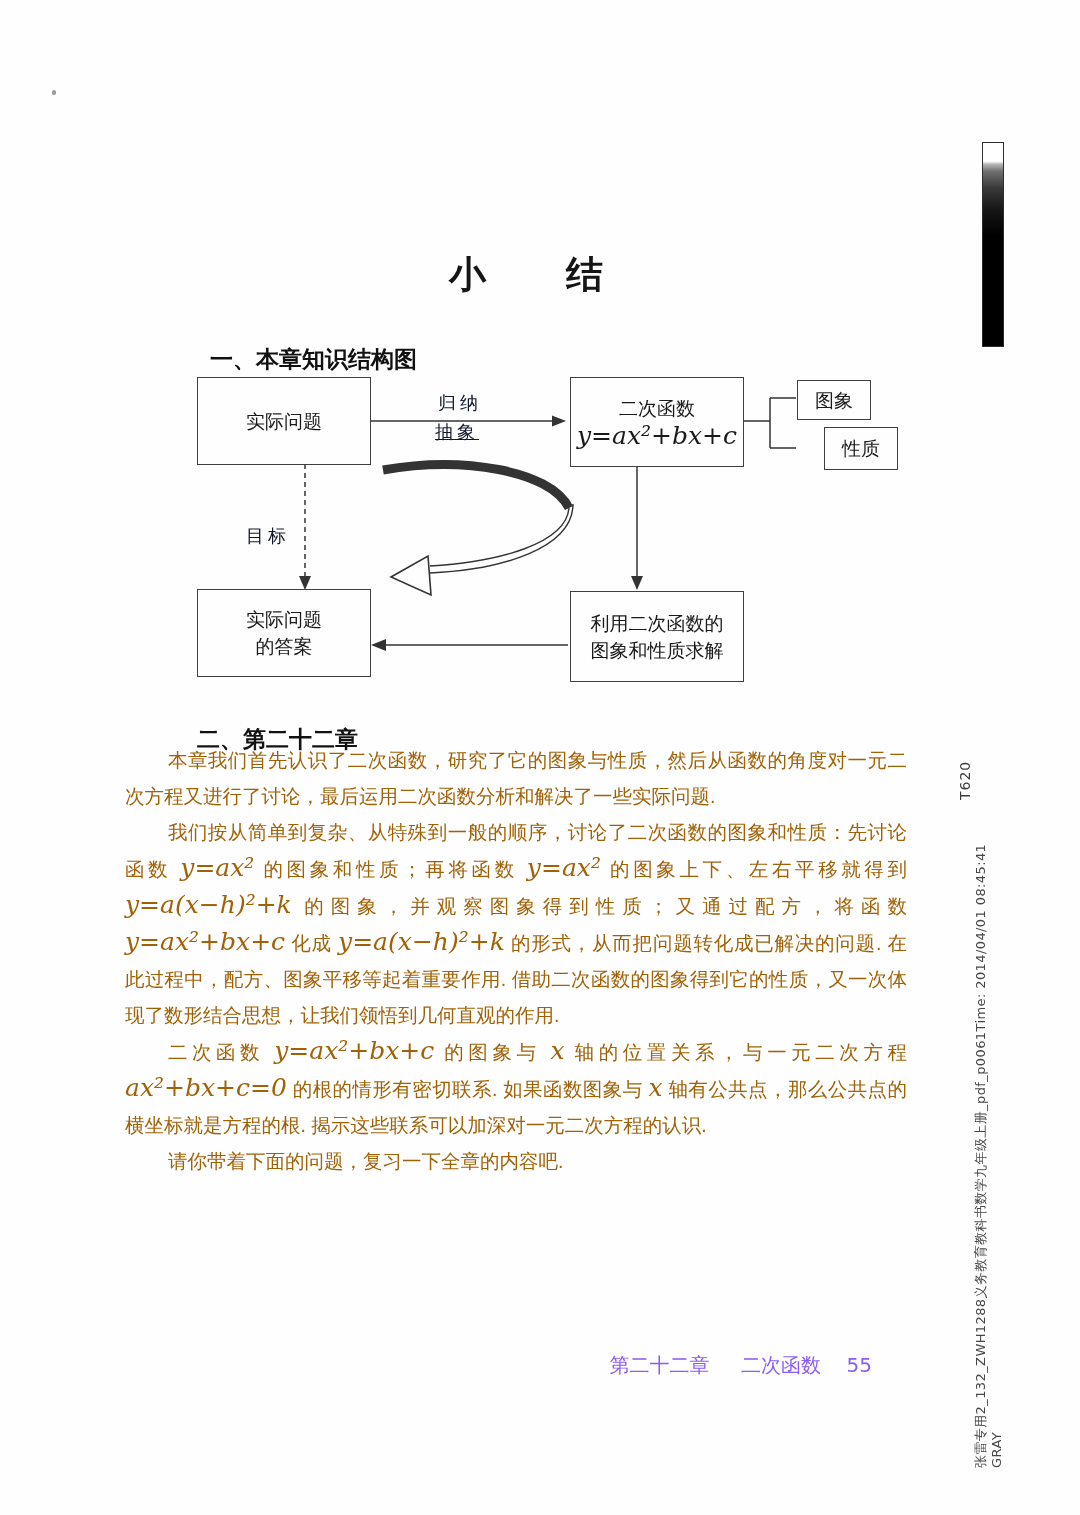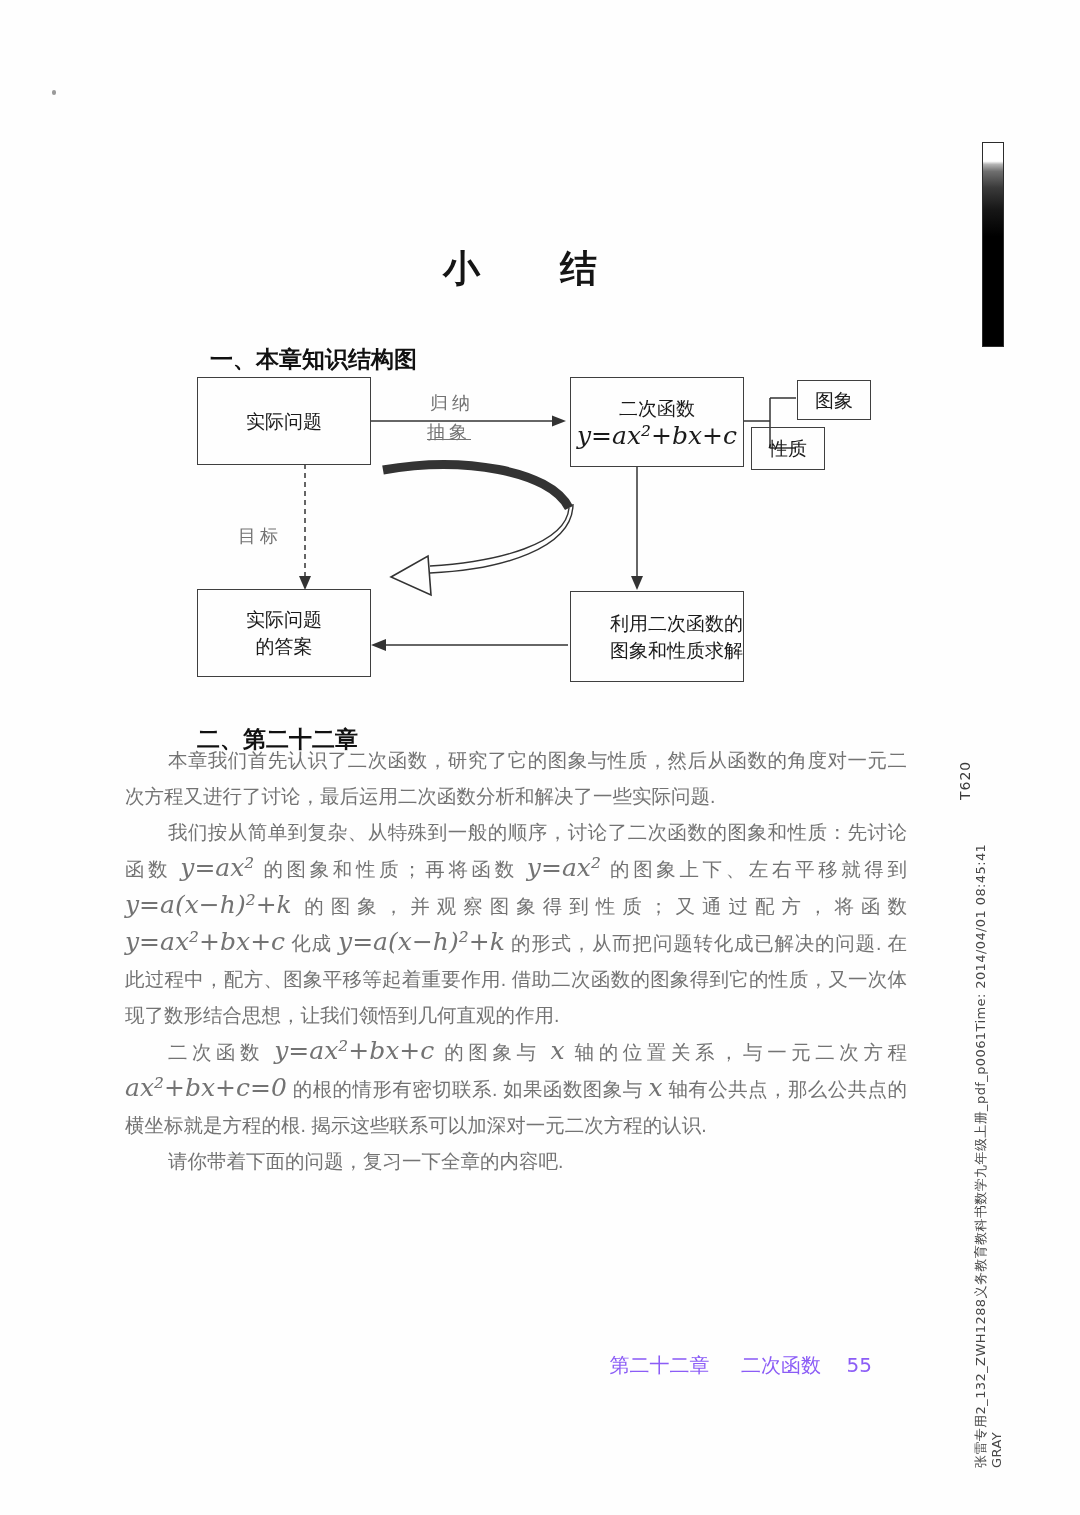--- a/index.html
+++ b/index.html
@@ -3,51 +3,51 @@
 <meta charset="utf-8">
 <style>
   html,body{margin:0;padding:0;background:#e8e8e8;}
   .page{
     position:relative;width:1080px;height:1515px;margin:0 auto;
     background:#fefefe;overflow:hidden;
     font-family:"Liberation Sans",sans-serif;color:#1c1c1c;
   }
   .speck{position:absolute;left:52px;top:90px;width:4px;height:5px;background:#9a9a9a;border-radius:2px;}
   .title{
-    position:absolute;left:0;top:238px;width:1030px;margin:6px;text-align:center;
+    position:absolute;left:0;top:238px;width:1030px;margin:12px;text-align:center;
     font-family:"DejaVu Serif","Liberation Serif",serif;
     font-size:37px;font-weight:600;letter-spacing:2px;color:#151515;
   }
   .h{position:absolute;margin:14px;font-size:23px;font-weight:700;color:#111;}
   .h.s1{left:196px;top:330px;}
   .h.s2{left:183px;top:710px;}
   .diagram-svg{position:absolute;left:0;top:0;width:1080px;height:1515px;}
   .box{
     position:absolute;border:1.6px solid #3f3f3f;background:transparent;
     display:flex;flex-direction:column;align-items:center;justify-content:center;
     font-size:19px;line-height:27px;color:#1a1a1a;text-align:center;
   }
   .box-problem{left:197px;top:377px;width:172px;height:86px;}
   .box-quadratic{left:570px;top:377px;width:172px;height:88px;}
   .box-graph{left:797px;top:380px;width:72px;height:38px;}
-  .box-property{left:751px;top:427px;width:72px;height:41px;}
+  .box-property{left:824px;top:427px;width:72px;height:41px;}
   .box-answer{left:197px;top:589px;width:172px;height:86px;}
-  .box-solve{left:570px;top:591px;width:172px;height:89px;align-items:flex-end;}
-  .dlabel{position:absolute;font-size:18px;color:#737373;width:60px;text-align:left;letter-spacing:4px;}
+  .box-solve{left:570px;top:591px;width:172px;height:89px;}
+  .dlabel{position:absolute;font-size:18px;color:#0f172a;width:60px;text-align:center;letter-spacing:4px;}
   .lbl-induction{left:430px;top:391px;}
   .lbl-abstraction{left:427px;top:420px;text-decoration:underline;}
   .lbl-goal{left:238px;top:524px;}
   .math{
     font-family:"DejaVu Serif","Liberation Serif",serif;
     font-style:italic;font-size:25px;
   }
   .paras{position:absolute;left:125px;top:742px;width:782px;}
   .para{
     margin:0;text-indent:2.2em;text-align:justify;
-    font-size:19.5px;line-height:36px;color:#737373;
+    font-size:19.5px;line-height:36px;color:#a16207;
   }
   .footer{
     position:absolute;right:208px;top:1352px;font-size:20px;color:#8b5cf6;
     white-space:nowrap;
   }
   .footer .gap1{margin-left:26px;}
   .footer .gap2{margin-left:20px;font-family:"DejaVu Sans",sans-serif;}
   .graybar{
     position:absolute;left:982px;top:142px;width:20px;height:203px;
     border:1px solid #2c2c2c;

